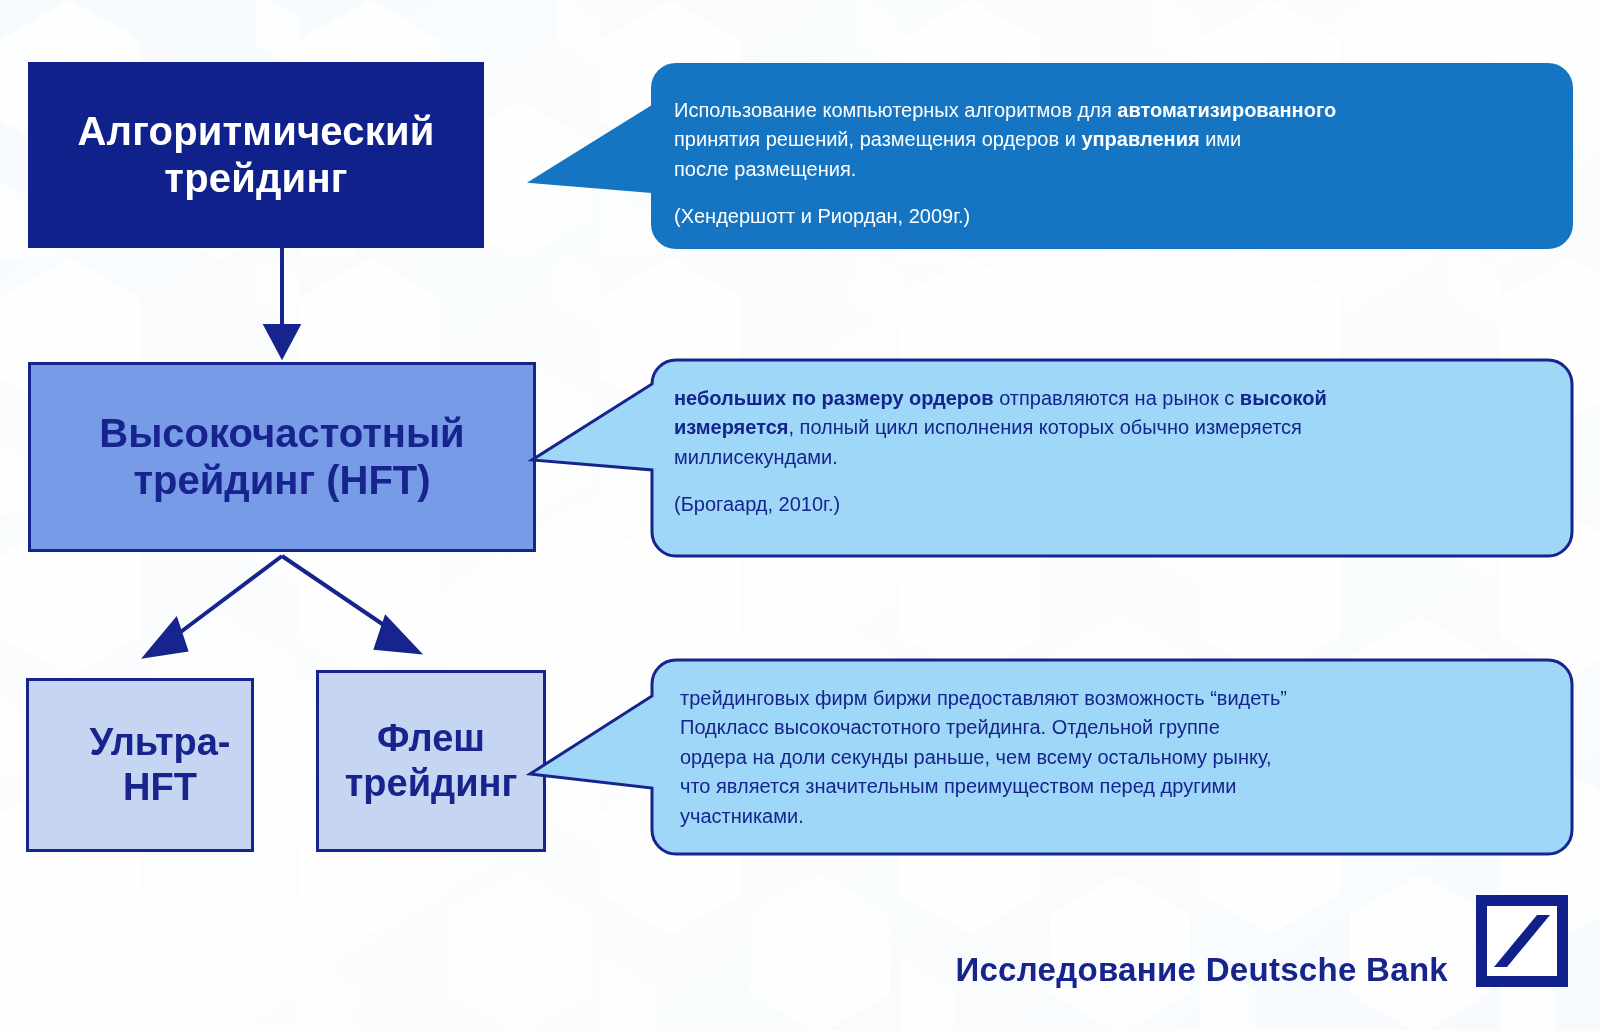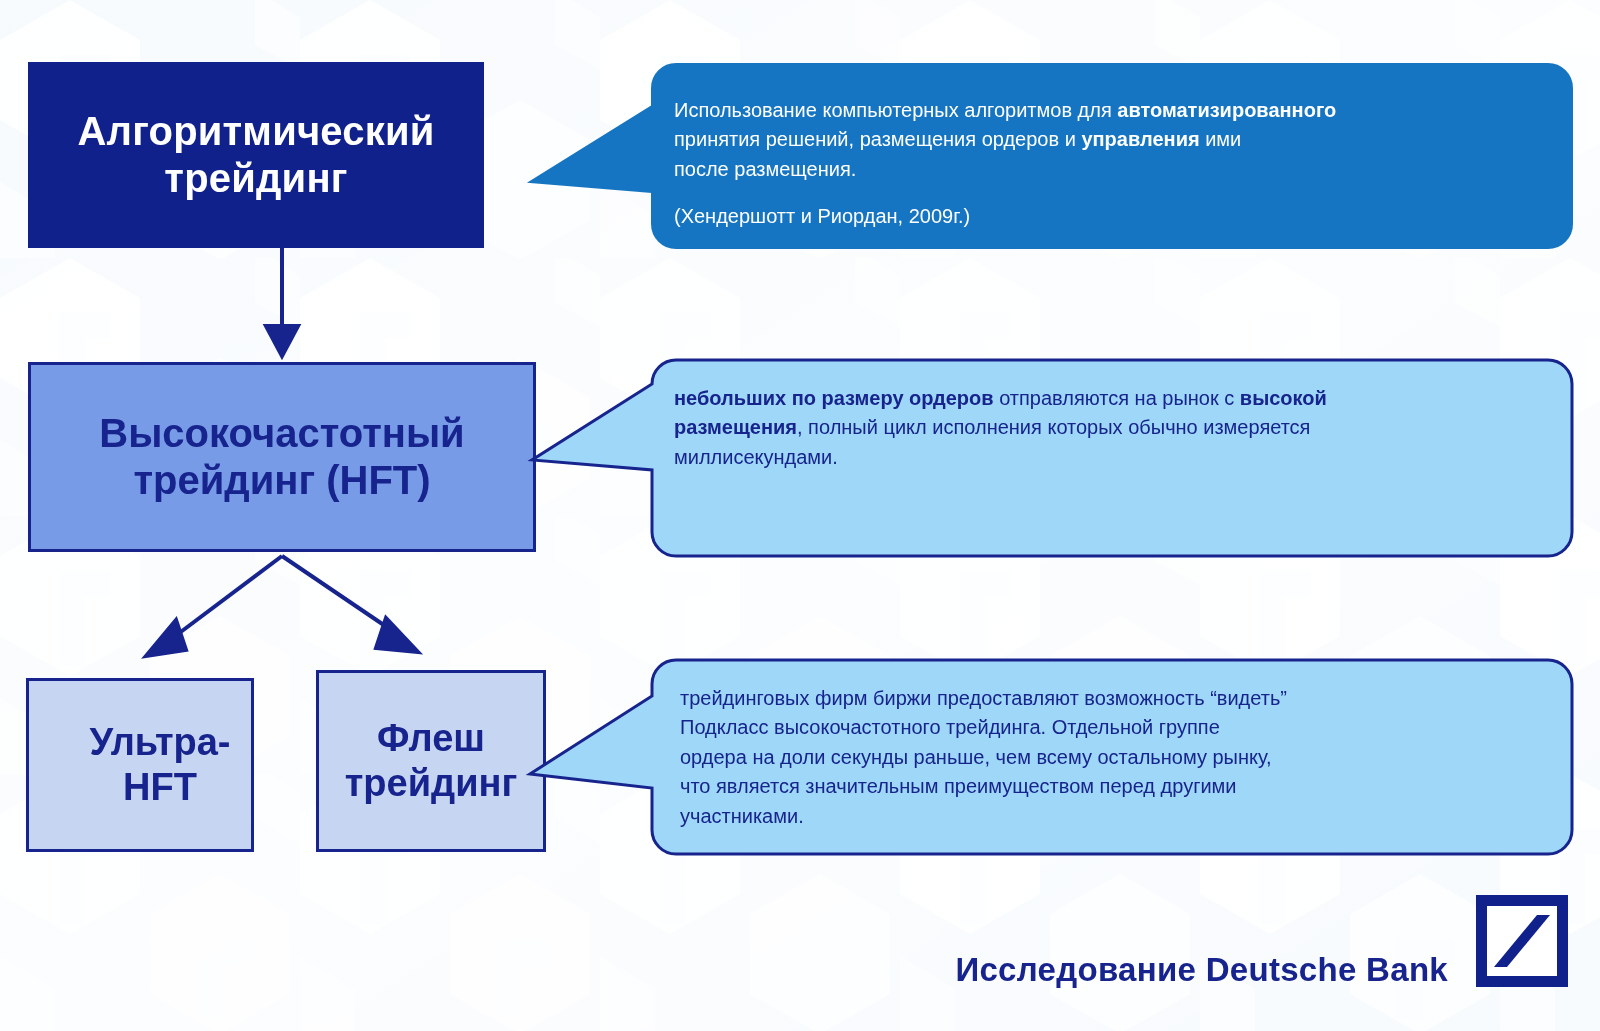--- a/index.html
+++ b/index.html
@@ -234,25 +234,26 @@
 
   <div class="callout" id="callout-2">
     <svg class="callout-svg" width="920" height="196" viewBox="0 0 920 196">
       <path d="M24 0 H896 A24 24 0 0 1 920 24 V172 A24 24 0 0 1 896 196 H24 A24 24 0 0 1 0 172 V110 L-120 100 L0 24 A24 24 0 0 1 24 0 Z" fill="#9ED7F7" stroke="#17248D" stroke-width="3"></path>
     </svg>
     <div class="callout-text">
       <p>
         <b>небольших по размеру ордеров</b><span> отправляются на рынок с </span><b>высокой</b>
       </p>
       <p>
-        <b>размещения</b><span>, полный цикл исполнения которых обычно измеряется</span>
+        <b>измеряется</b><span>, полный цикл исполнения которых обычно измеряется</span>
       </p>
       <p>
         <span>миллисекундами.</span>
       </p>
+      <p class="callout-src">(Брогаард, 2010г.)</p>
     </div>
   </div>
 
   <div class="callout" id="callout-3">
     <svg class="callout-svg" width="920" height="194" viewBox="0 0 920 194">
       <path d="M24 0 H896 A24 24 0 0 1 920 24 V170 A24 24 0 0 1 896 194 H24 A24 24 0 0 1 0 170 V128 L-122 114 L0 36 V24 A24 24 0 0 1 24 0 Z" fill="#9ED7F7" stroke="#17248D" stroke-width="3"></path>
     </svg>
     <div class="callout-text">
       <p>
         <span>трейдинговых фирм биржи предоставляют возможность “видеть”</span>

